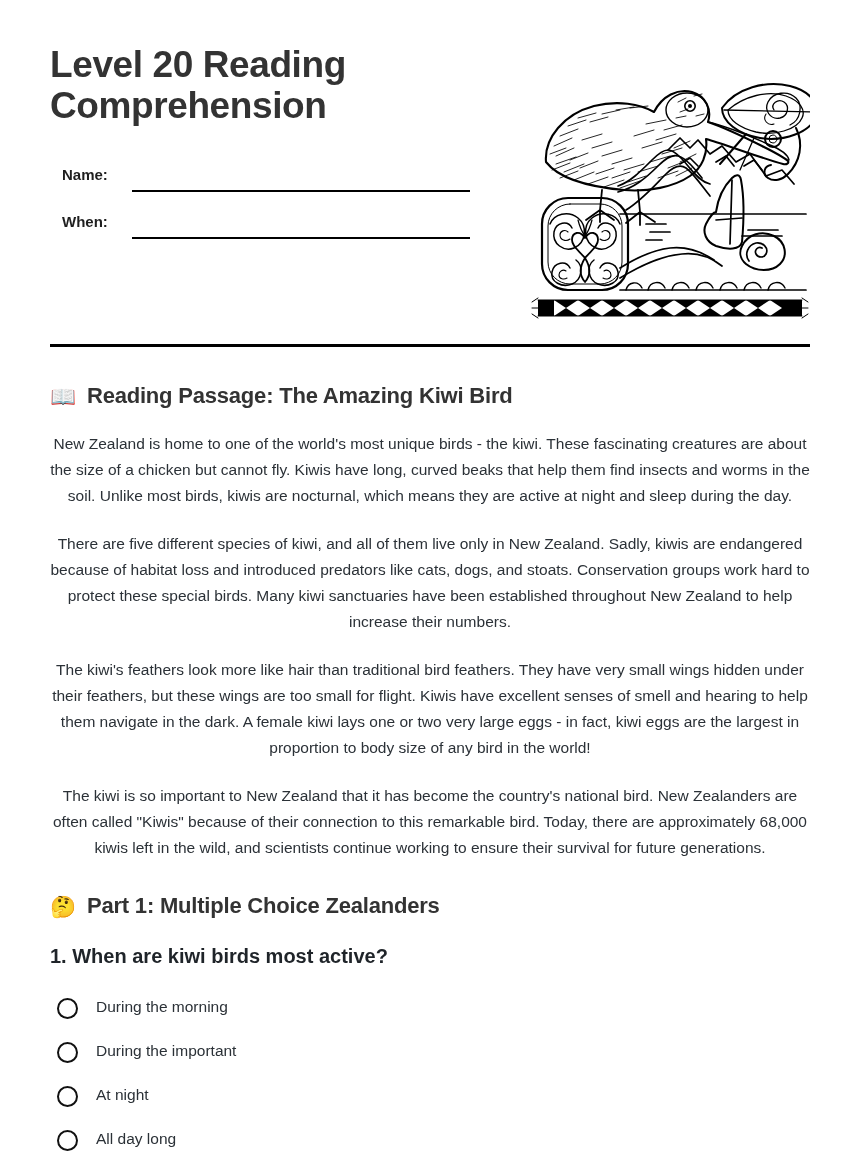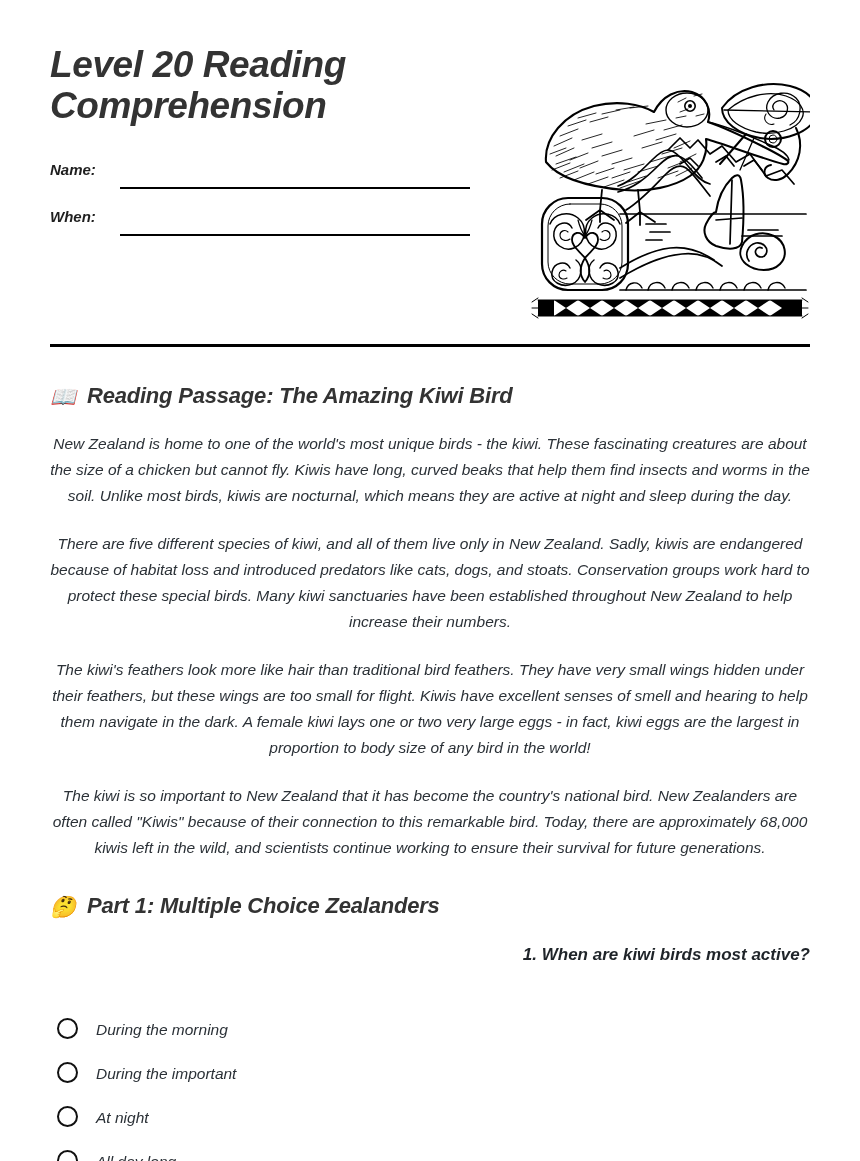--- a/index.html
+++ b/index.html
@@ -13,21 +13,20 @@
     overflow: hidden;
     font-family: "Liberation Sans", sans-serif;
     color: #2c3338;
   }
   .page {
     position: relative;
     width: 860px;
     height: 1161px;
     box-sizing: border-box;
     padding: 0 50px;
-    font-style: italic;
   }
 
   
   .header {
     position: relative;
     display: flex;
     align-items: flex-start;
     justify-content: space-between;
     padding-top: 44px;
   }
@@ -38,23 +37,24 @@
   .worksheet-title {
     font-size: 37px;
     font-weight: bold;
     line-height: 1.12;
     letter-spacing: -0.4px;
     color: #333333;
     margin: 0 0 34px 0;
   }
   .field-row {
     display: flex;
-    align-items: flex-start;
+    align-items: center;
     height: 34px;
     margin-bottom: 13px;
+    margin-left: 12px;
   }
   .field-label {
     font-size: 15px;
     font-weight: bold;
     color: #1f1f1f;
     width: 70px;
     flex: 0 0 auto;
     padding-bottom: 6px;
   }
   .field-line {
@@ -104,30 +104,29 @@
     font-size: 15.5px;
     line-height: 1.68;
     color: #2b3137;
     margin: 0 0 22px 0;
     text-align: center;
   }
   .passage p:last-child { margin-bottom: 0; }
 
   
   .question-text {
-    font-size: 17px;
+    font-size: 20px;
     font-weight: bold;
     color: #1f2429;
     margin: 0 0 30px 0;
-    text-align: right;
   }
   .options { margin: 0; padding: 0; }
   .option {
     display: flex;
-    align-items: flex-end;
+    align-items: flex-start;
     gap: 18px;
     height: 44px;
     padding-left: 7px;
   }
   .radio {
     width: 21px;
     height: 21px;
     border: 2.5px solid #111111;
     border-radius: 50%;
     box-sizing: border-box;

